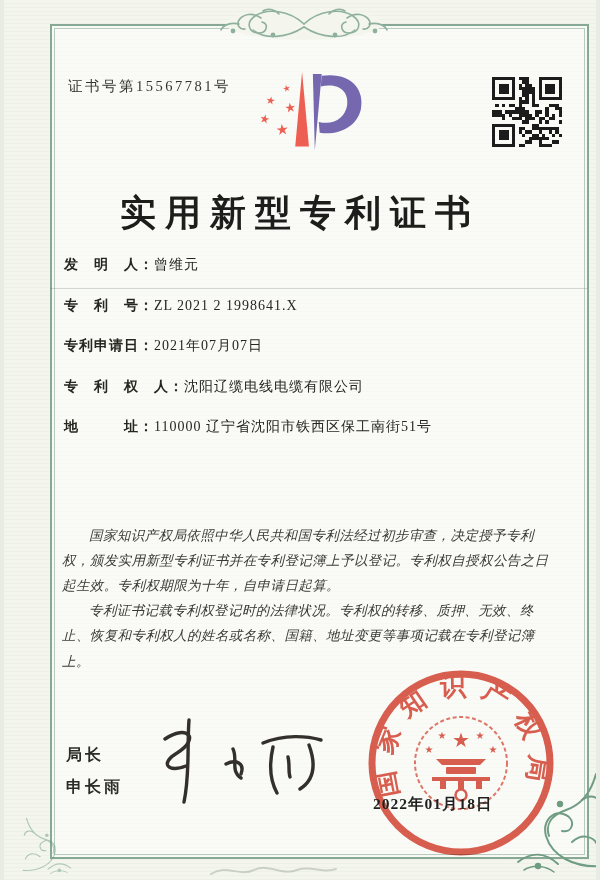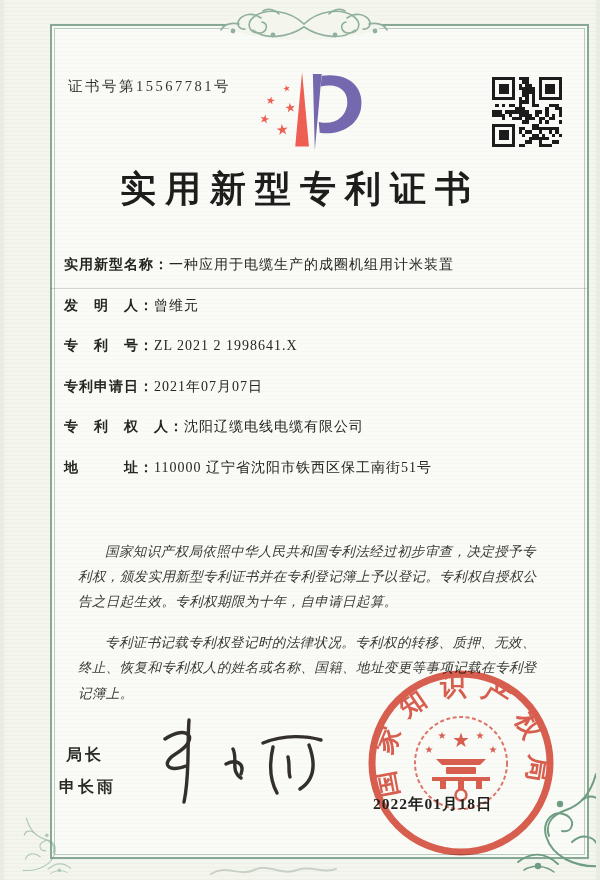--- a/index.html
+++ b/index.html
@@ -30,42 +30,42 @@
   .top-ornament{position:absolute;left:205px;top:2px;width:190px;height:44px;}
   .corner-flourish-br{position:absolute;left:508px;top:770px;width:92px;height:106px;}
   .corner-flourish-bl{position:absolute;left:14px;top:816px;width:60px;height:60px;opacity:.5;transform:scaleX(-1);}
   .cert-no{
     position:absolute;left:64px;top:77px;
     font-size:14.5px;letter-spacing:2.5px;font-weight:500;color:#35352f;
   }
   .logo{position:absolute;left:232px;top:68px;width:140px;height:98px;}
   .qr{position:absolute;left:488px;top:77px;width:70px;height:70px;}
   .title{
-    position:absolute;left:0;right:0;top:165px;
+    position:absolute;left:0;right:0;top:189px;
     text-align:center;font-size:36px;font-weight:600;
     letter-spacing:9px;color:#1d1d1b;
   }
   .fields{position:absolute;left:60px;top:256px;width:495px;}
   .frow{height:40.5px;font-size:14px;letter-spacing:1px;white-space:nowrap;}
   .flabel{font-weight:700;color:#26261f;}
   .fvalue{font-weight:500;color:#26261f;}
   .grant-row{position:relative;height:40.5px;font-size:14px;letter-spacing:1px;white-space:nowrap;}
   .grant-second{position:absolute;left:243px;top:0;}
   .divider{
     position:absolute;left:46px;top:288px;width:537px;height:1px;
     background:rgba(110,118,108,0.28);
   }
   .paras{
     position:absolute;left:58px;top:523px;width:497px;
     font-size:13.5px;line-height:1.86;font-style:italic;font-weight:500;
     color:#3a3a34;letter-spacing:.4px;
   }
-  .paras p{margin:16px;text-indent:2em;}
+  .paras p{margin:0;text-indent:2em;}
   .director-title{position:absolute;left:62px;top:745px;font-size:16px;font-weight:700;letter-spacing:3px;color:#2c2c26;}
-  .director-name{position:absolute;left:55px;top:777px;font-size:16px;font-weight:700;letter-spacing:3px;color:#2c2c26;}
+  .director-name{position:absolute;left:62px;top:777px;font-size:16px;font-weight:700;letter-spacing:3px;color:#2c2c26;}
   .signature{position:absolute;left:133px;top:712px;width:205px;height:98px;}
   .seal{position:absolute;left:356px;top:662px;width:202px;height:202px;mix-blend-mode:multiply;}
   .seal-date{
     position:absolute;left:369px;top:794px;
     font-size:15.5px;font-weight:600;letter-spacing:1px;color:#1f1f1d;
   }
   .page-footer{
     position:absolute;left:0;right:0;top:833px;
     text-align:center;font-size:12.5px;letter-spacing:1.5px;color:#33332d;
   }
@@ -337,23 +337,20 @@
       <rect x="14" y="20" width="1" height="1" fill="#1c1c1c"></rect>
       <rect x="15" y="20" width="1" height="1" fill="#1c1c1c"></rect>
       <rect x="16" y="20" width="1" height="1" fill="#1c1c1c"></rect>
       <rect x="17" y="20" width="1" height="1" fill="#1c1c1c"></rect>
     </svg>
 
   <div class="title">实用新型专利证书</div>
 
   <div class="fields">
     <div class="frow">
-      <span class="flabel">实用新型名称：</span><span class="fvalue">一种应用于电缆生产的成圈机组用计米装置</span>
-    </div>
-    <div class="frow">
       <span class="flabel">发　明　人：</span><span class="fvalue">曾维元</span>
     </div>
     <div class="frow">
       <span class="flabel">专　利　号：</span><span class="fvalue">ZL 2021 2 1998641.X</span>
     </div>
     <div class="frow">
       <span class="flabel">专利申请日：</span><span class="fvalue">2021年07月07日</span>
     </div>
     <div class="frow">
       <span class="flabel">专　利　权　人：</span><span class="fvalue">沈阳辽缆电线电缆有限公司</span>

